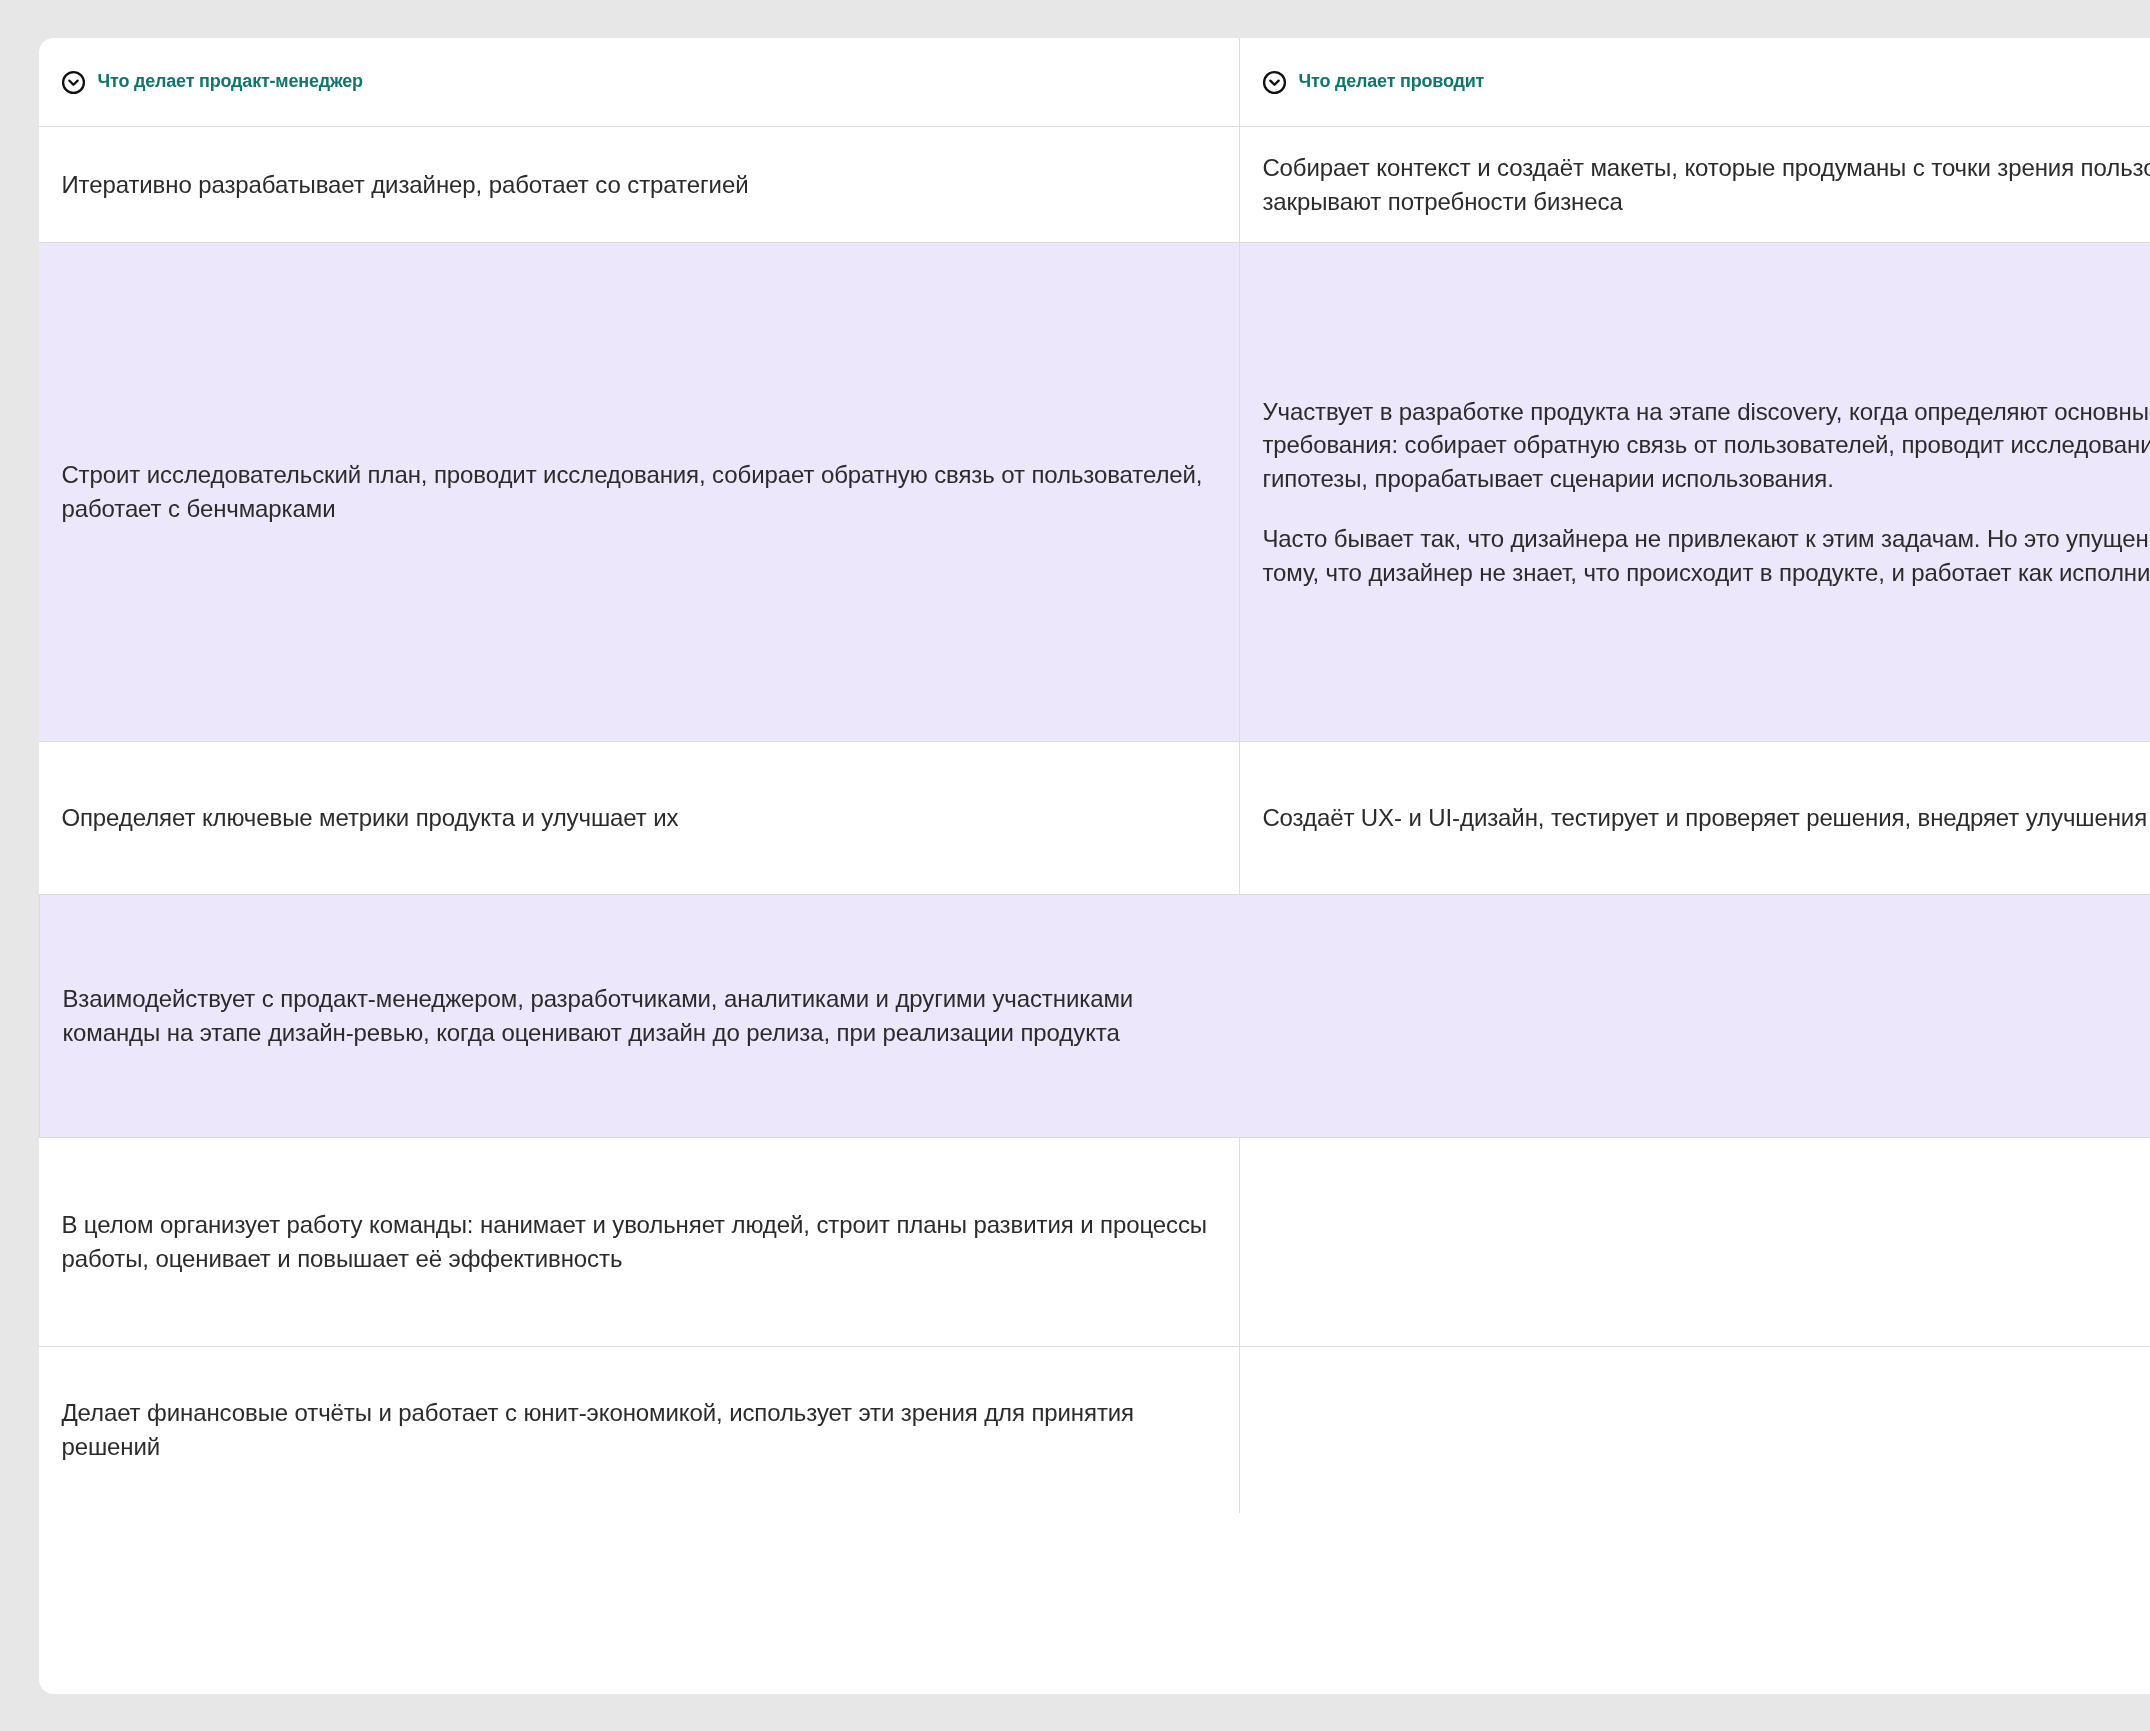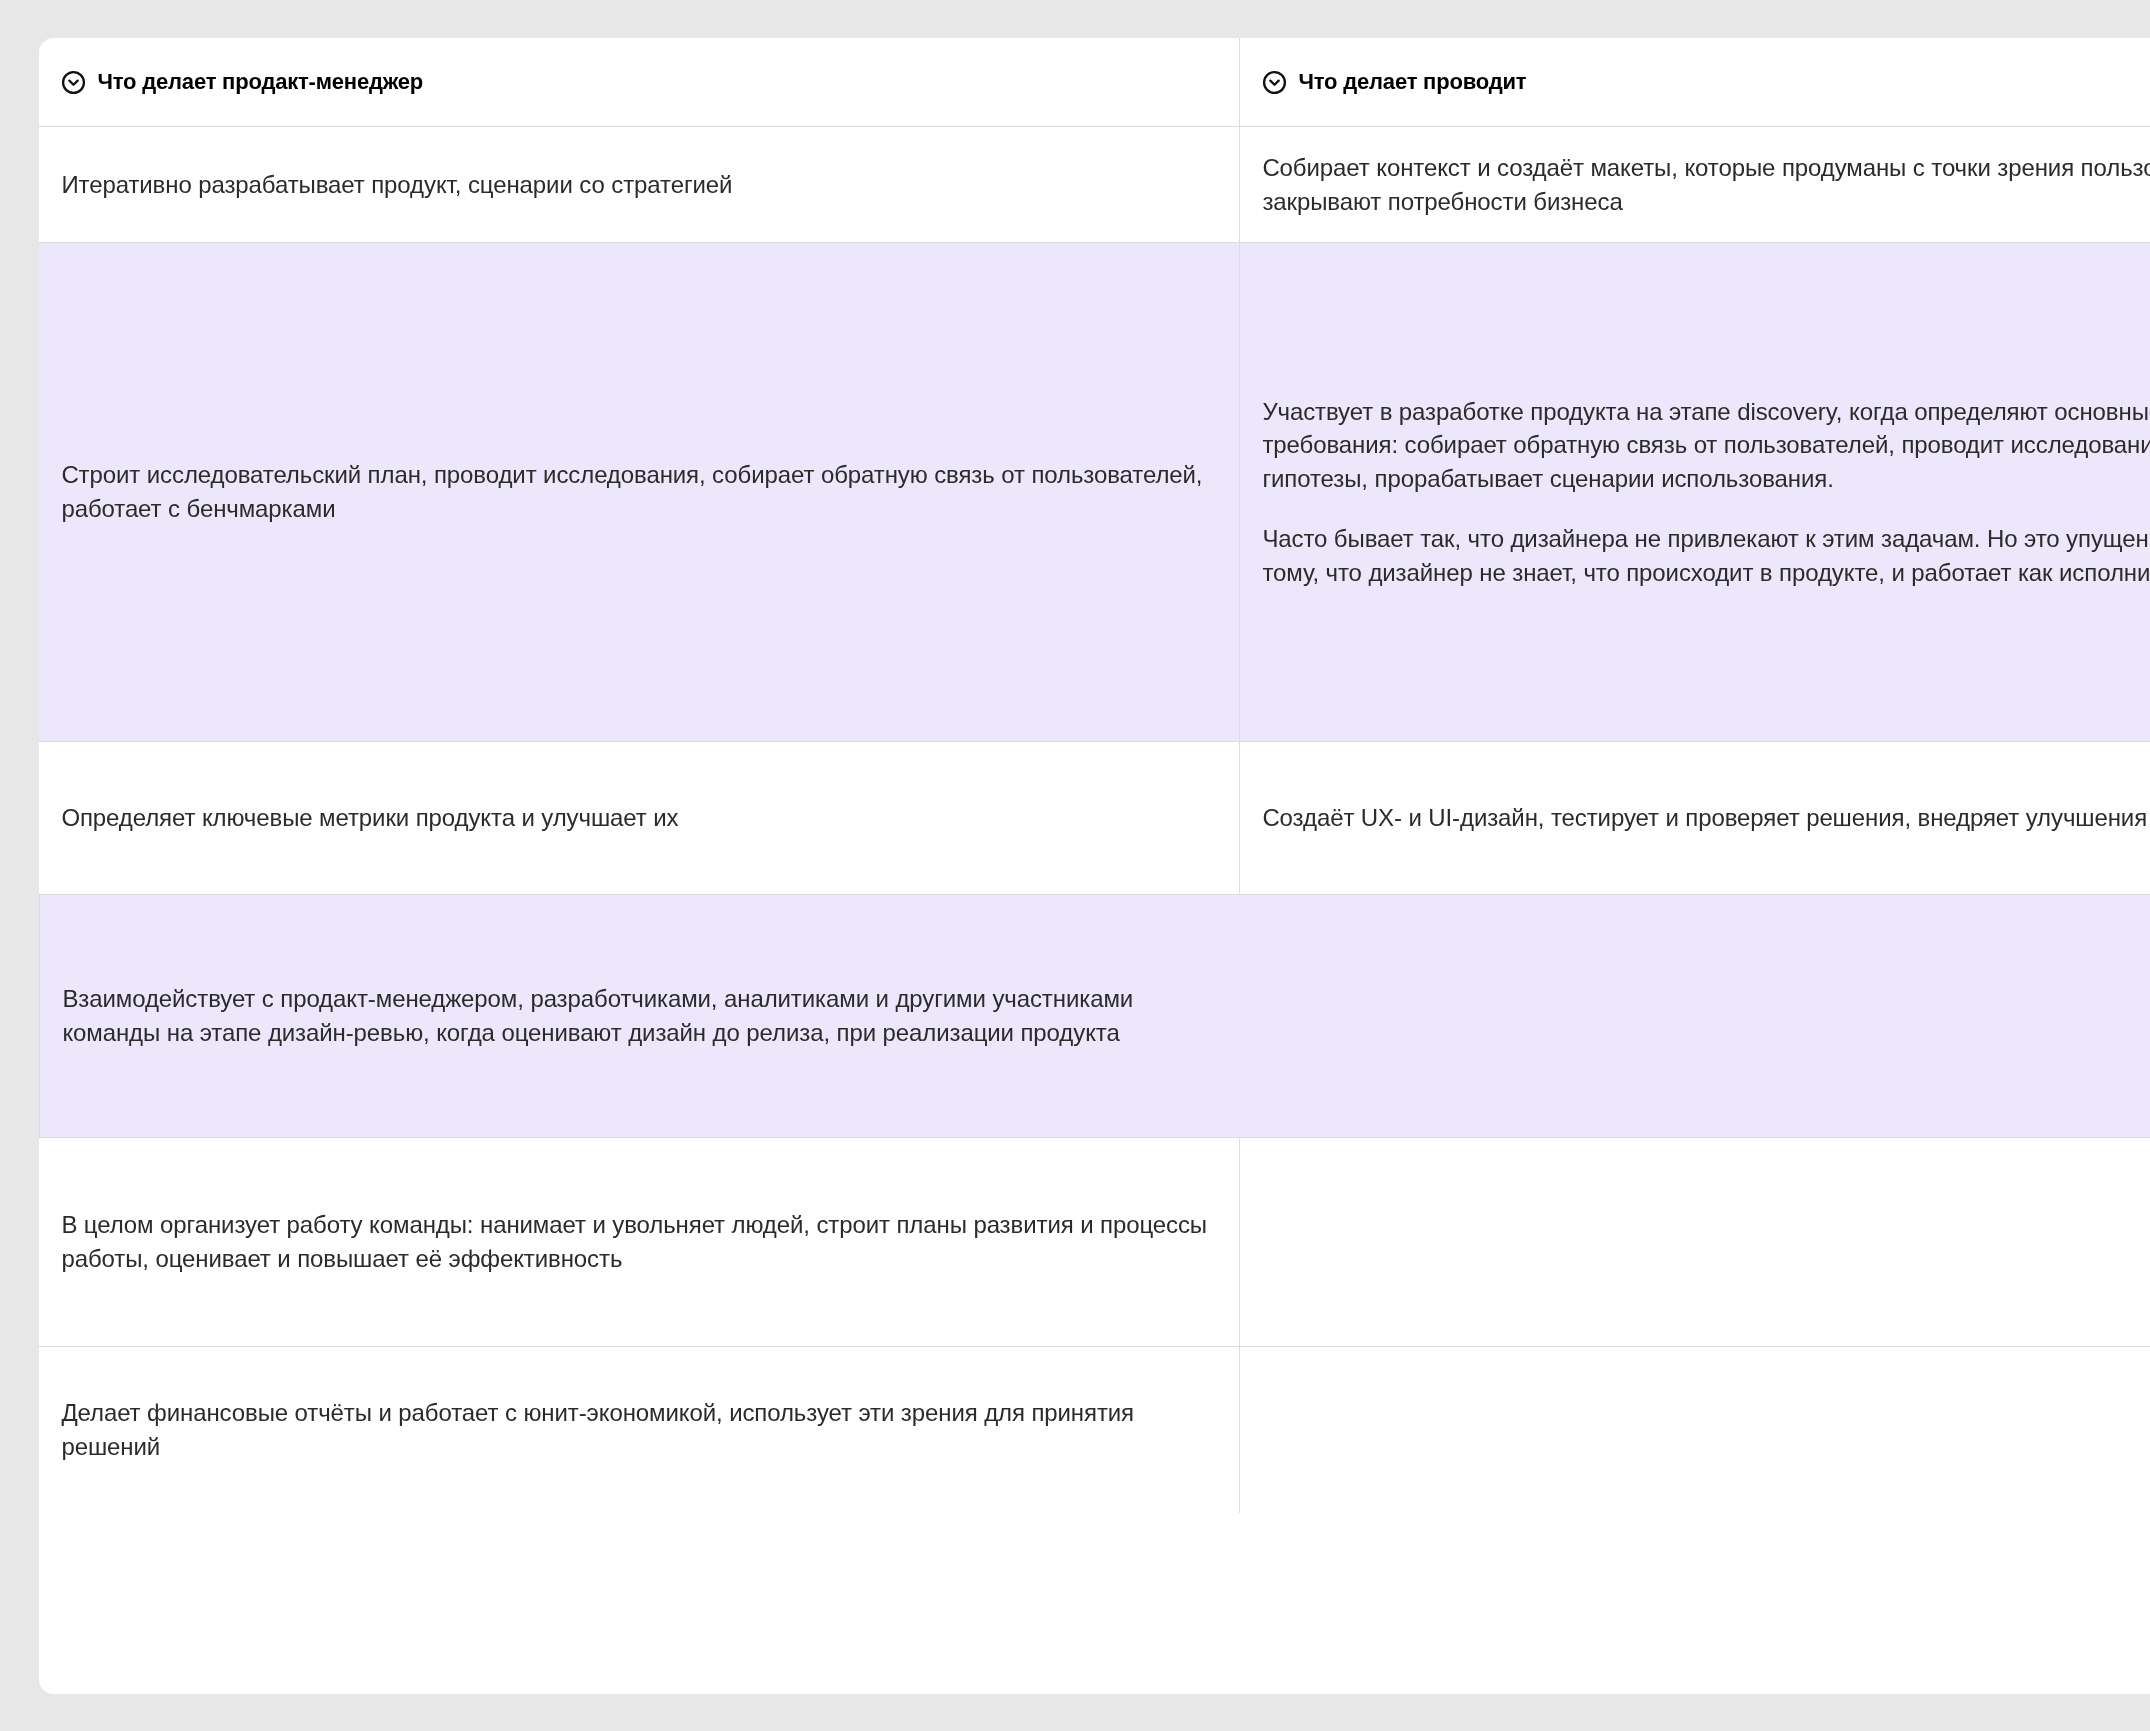--- a/index.html
+++ b/index.html
@@ -48,23 +48,23 @@
     display: flex;
     align-items: center;
     gap: 11.2px;
   }
   .hdr-icon {
     width: 25px; height: 25px;
     flex: 0 0 25px;
     display: block;
   }
   .hdr-text {
-    font-size: 22px;
+    font-size: 18px;
     font-weight: bold;
-    color: #000000;
+    color: #0f766e;
     letter-spacing: -0.2px;
     line-height: 1.1;
   }
   .body-text {
     font-size: 24px;
     line-height: 1.40;
     color: #2b2b2b;
     letter-spacing: -0.1px;
   }
   .body-text + .body-text { margin-top: 27px; }
@@ -97,21 +97,21 @@
             </svg>
           </span>
           <span class="hdr-text">Что делает проводит</span>
         </div>
       </div>
     </div>
 
     <div id="rows-host">
         <div class="row" style="height: 116px;">
           <div class="cell left">
-            <p class="body-text">Итеративно разрабатывает продукт, сценарии со стратегией</p>
+            <p class="body-text">Итеративно разрабатывает дизайнер, работает со стратегией</p>
           </div>
           <div class="cell right">
             <p class="body-text">Собирает контекст и создаёт макеты, которые продуманы с точки зрения пользовательского опыта и закрывают потребности бизнеса</p>
           </div>
         </div>
         <div class="row shade" style="height: 499px;">
           <div class="cell left">
             <p class="body-text">Строит исследовательский план, проводит исследования, собирает обратную связь от пользователей, работает с бенчмарками</p>
           </div>
           <div class="cell right">

